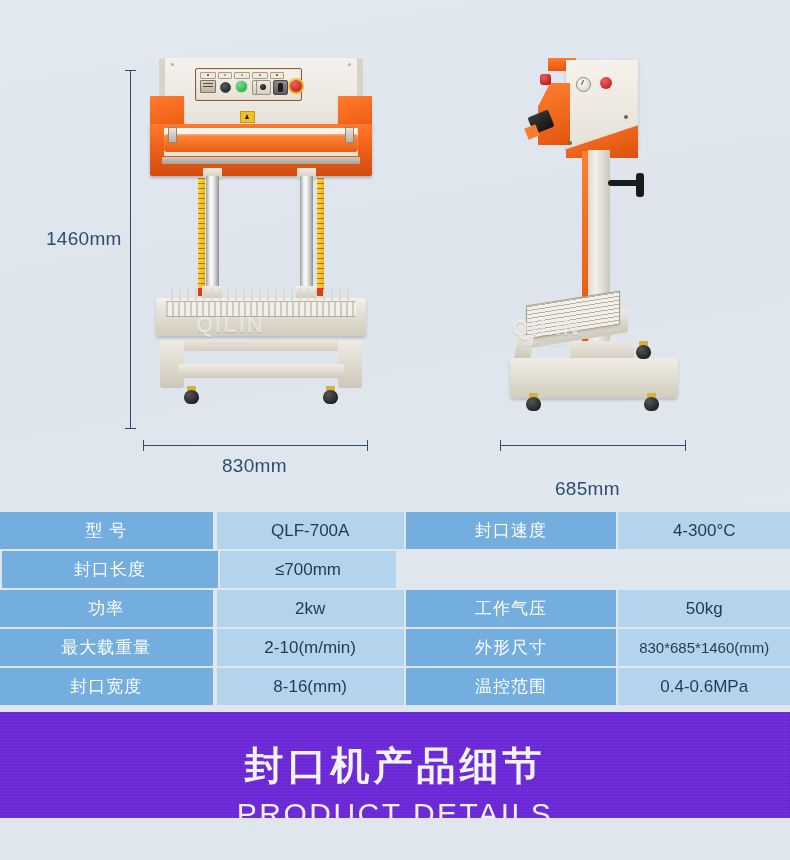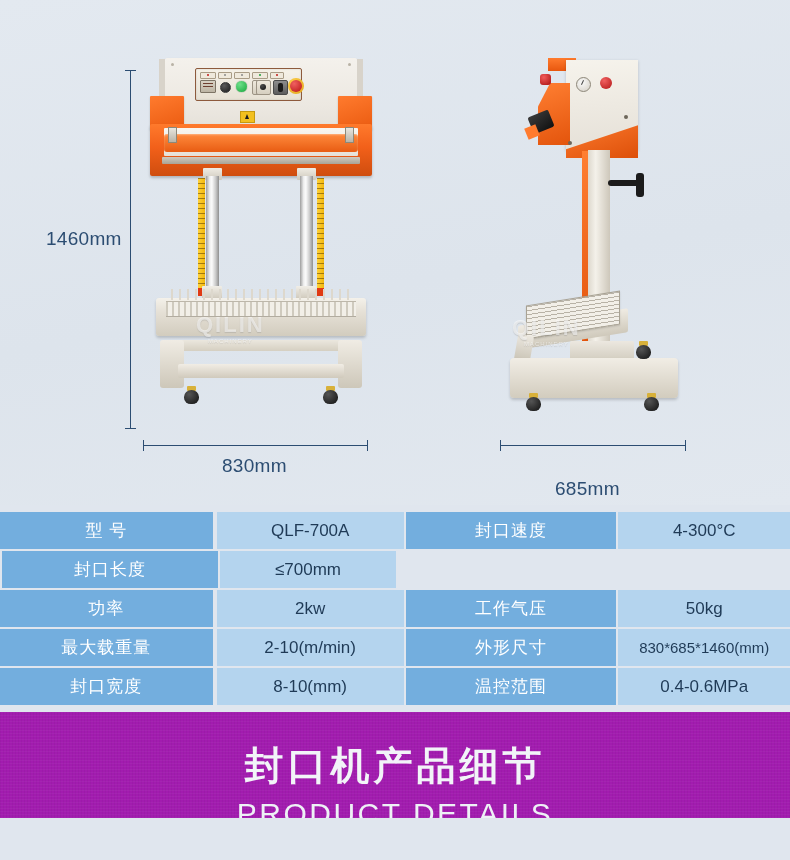--- a/index.html
+++ b/index.html
@@ -190,21 +190,21 @@
     font-size:17px;height:37px;box-sizing:border-box;}
   .cell.k{background:#73aede;color:#ffffff;letter-spacing:1px;}
   .cell.v{background:#b4d4ee;color:#1f3a56;}
   .c1{width:218px;}
   .c2{width:192px;margin-left:4px;}
   .c3{width:216px;margin-left:2px;}
   .c4{width:176px;margin-left:2px;}
 
   
   .banner{position:absolute;left:0;top:712px;width:790px;height:106px;
-    background:#a21caf;overflow:hidden;}
+    background:#6d28d9;overflow:hidden;}
   .banner:before{content:"";position:absolute;left:0;top:0;right:0;bottom:0;
     background-image:
       repeating-linear-gradient(0deg,rgba(255,255,255,.035) 0 1px,transparent 1px 3px),
       repeating-linear-gradient(90deg,rgba(0,0,0,.035) 0 1px,transparent 1px 3px);}
   .banner-inner{position:relative;text-align:center;}
   .banner-cn{color:#f2f4f8;font-size:39px;font-weight:bold;letter-spacing:4px;
     margin:0;padding-top:34px;line-height:1;}
   .banner-en{color:#eef1f6;font-size:30px;letter-spacing:2.5px;margin:0;padding-top:14px;line-height:1;}
 </style>
 </head>
@@ -368,21 +368,21 @@
 
     <div class="spec-row">
       <div class="cell k c1">最大载重量</div>
       <div class="cell v c2">2-10(m/min)</div>
       <div class="cell k c3">外形尺寸</div>
       <div class="cell v c4" style="font-size:15px">830*685*1460(mm)</div>
     </div>
 
     <div class="spec-row">
       <div class="cell k c1">封口宽度</div>
-      <div class="cell v c2">8-10(mm)</div>
+      <div class="cell v c2">8-16(mm)</div>
       <div class="cell k c3">温控范围</div>
       <div class="cell v c4">0.4-0.6MPa</div>
     </div>
   </div>
 
   <div class="banner">
     <div class="banner-inner">
       <div class="banner-cn">封口机产品细节</div>
       <div class="banner-en">PRODUCT DETAILS</div>
     </div>

